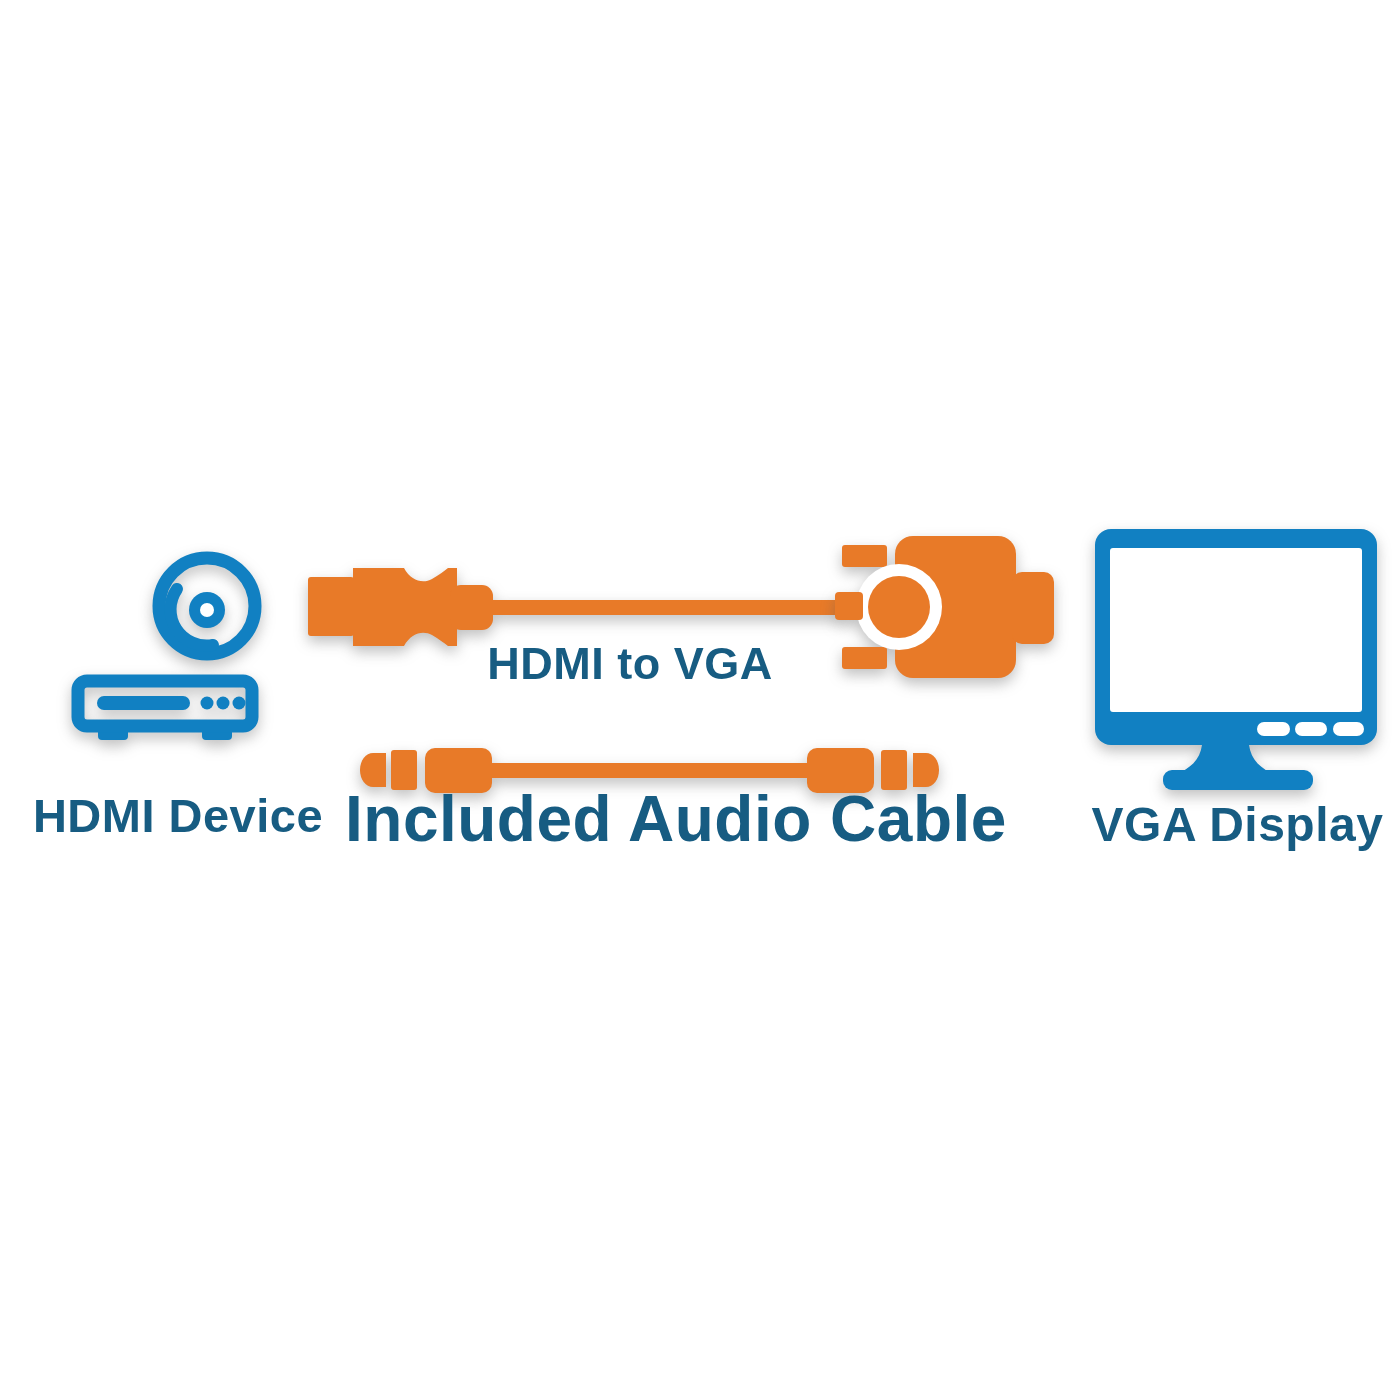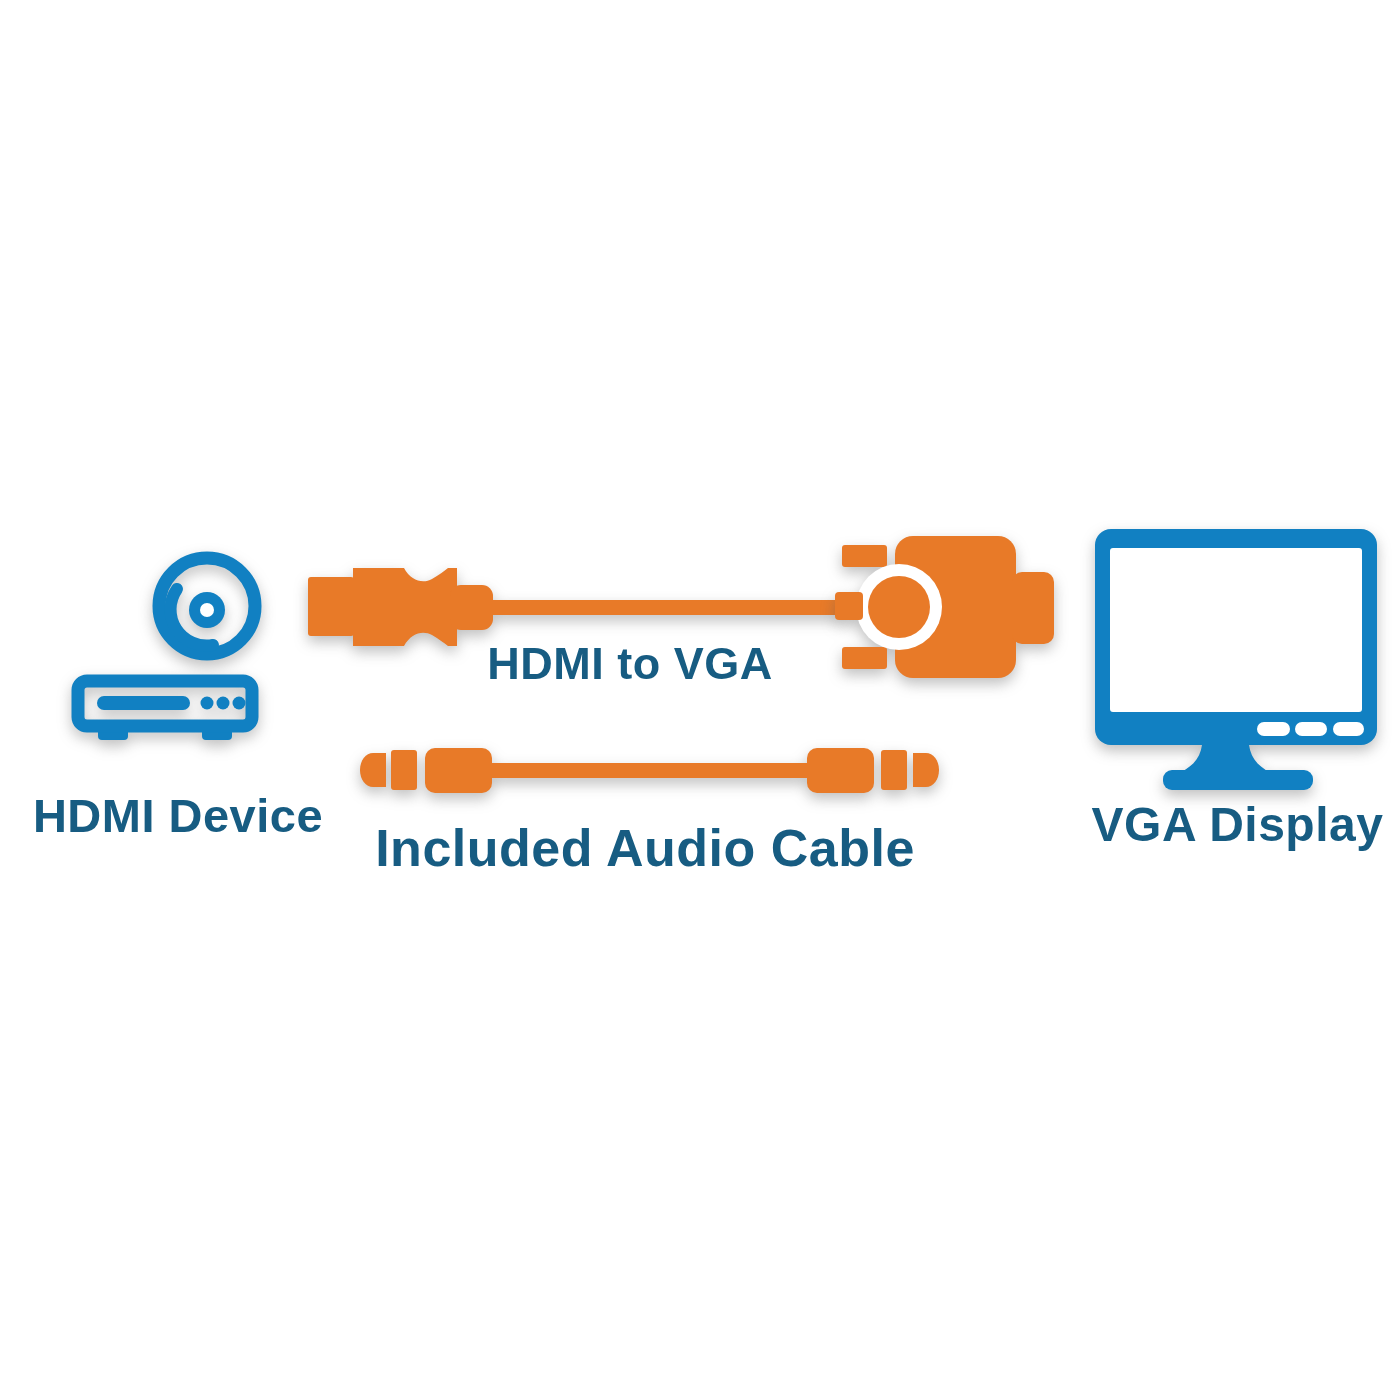--- a/index.html
+++ b/index.html
@@ -20,21 +20,21 @@
   .label{
     position:absolute;
     color:var(--navy);
     font-weight:700;
     text-align:center;
     white-space:nowrap;
     letter-spacing:0.5px;
   }
   .label-hdmi-device{left:8px;top:746px;width:340px;font-size:47px;margin-top:42px;}
   .label-converter{left:440px;top:638px;width:380px;font-size:45px;line-height:52px;}
-  .label-audio{left:345px;top:818px;width:600px;font-size:52px;}
+  .label-audio{left:345px;top:782px;width:600px;font-size:64px;}
   .label-vga{left:1065px;top:797px;width:345px;font-size:48px;}
 </style>
 </head>
 <body>
 
 <div class="canvas">
 
   <svg class="diagram" width="1400" height="1400" viewBox="0 0 1400 1400">
 
     <g class="shadowed">

